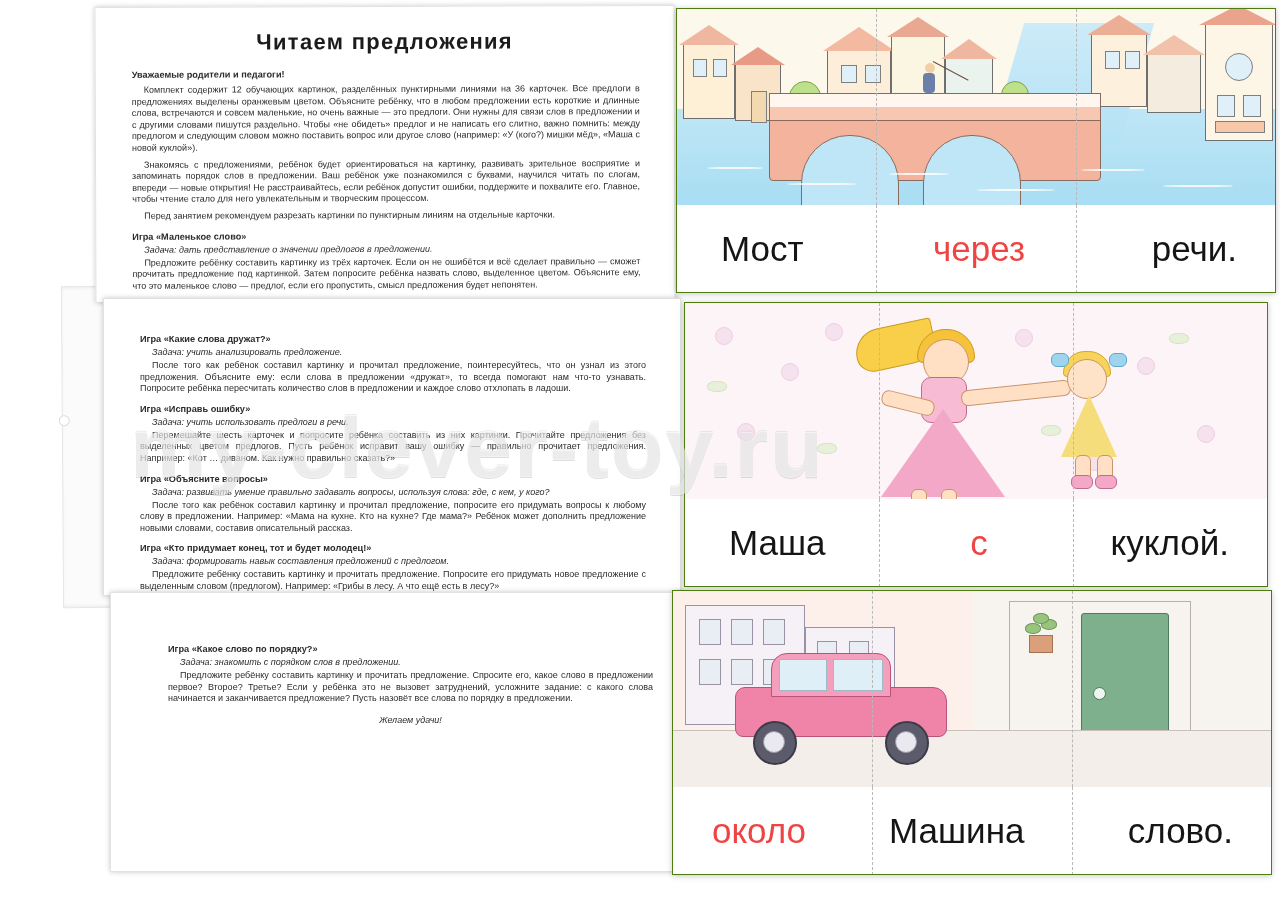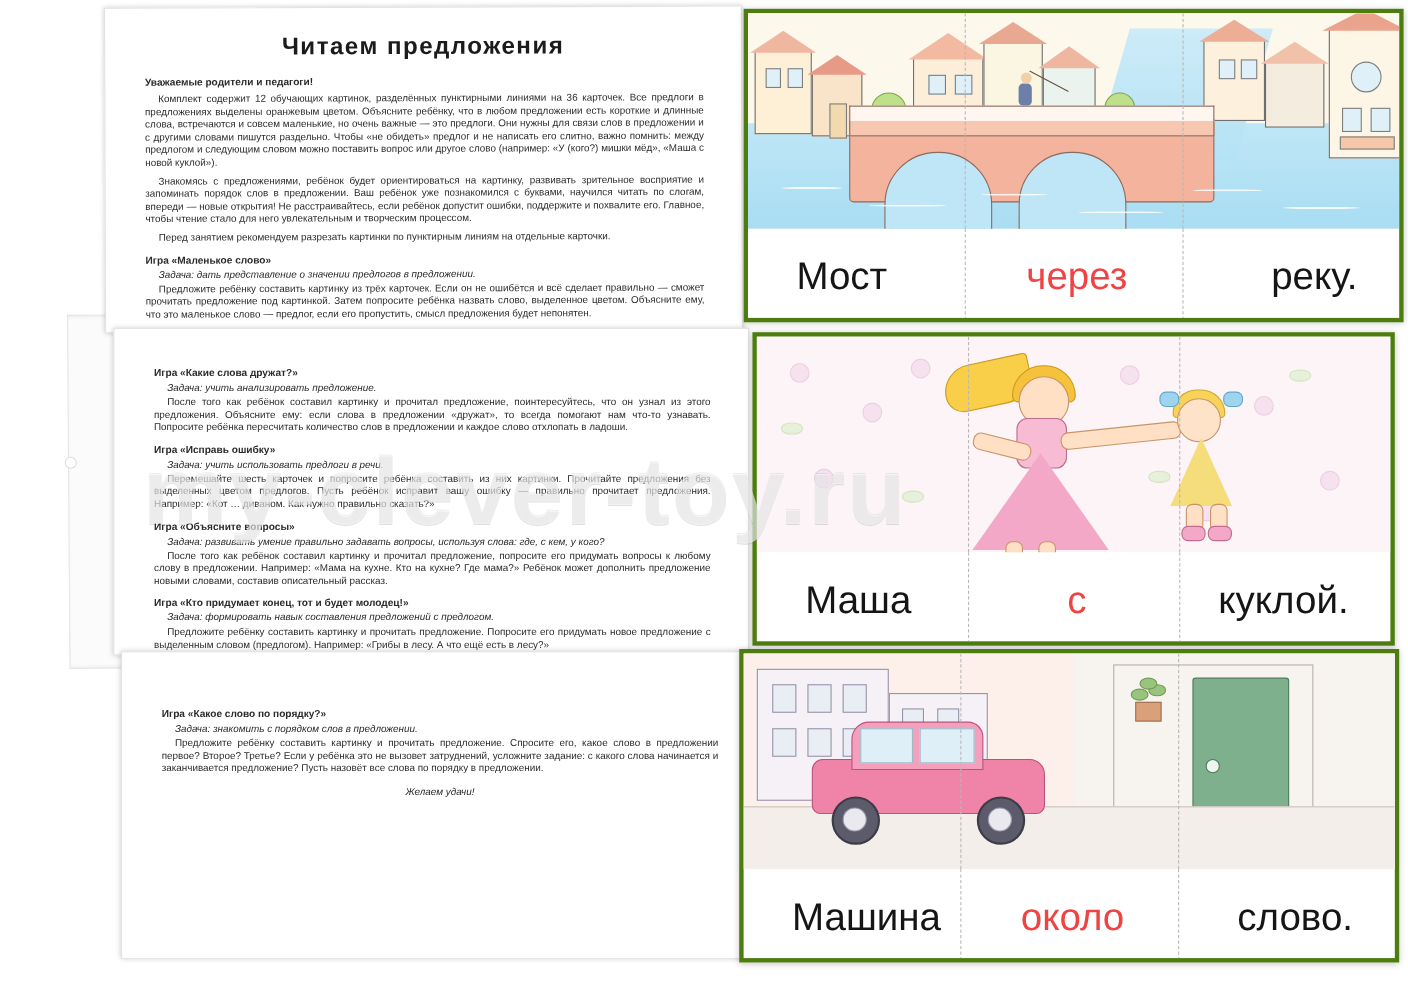--- a/index.html
+++ b/index.html
@@ -118,21 +118,21 @@
     font-size: 9px;
     font-style: italic;
     text-align: center;
     margin: 10px 0 0 0;
   }
 
   
   .card {
     position: absolute;
     background: #ffffff;
-    border: 4px solid #4d7c0f;
+    border: 1px solid #4d7c0f;
     box-shadow: 0 1px 6px rgba(0,0,0,0.22);
     box-sizing: border-box;
     overflow: hidden;
   }
   .card-1 { left: 676px; top: 8px;   width: 600px; height: 285px; }
   .card-2 { left: 684px; top: 302px; width: 584px; height: 285px; }
   .card-3 { left: 672px; top: 590px; width: 600px; height: 285px; }
 
   .pic {
     position: relative;
@@ -371,21 +371,21 @@
     <p class="task">Задача: развивать умение правильно задавать вопросы, используя слова: где, с кем, у кого?</p>
     <p class="para">После того как ребёнок составил картинку и прочитал предложение, попросите его придумать вопросы к любому слову в предложении. Например: «Мама на кухне. Кто на кухне? Где мама?» Ребёнок может дополнить предложение новыми словами, составив описательный рассказ.</p>
 
     <div class="game-h">Игра «Кто придумает конец, тот и будет молодец!»</div>
     <p class="task">Задача: формировать навык составления предложений с предлогом.</p>
     <p class="para">Предложите ребёнку составить картинку и прочитать предложение. Попросите его придумать новое предложение с выделенным словом (предлогом). Например: «Грибы в лесу. А что ещё есть в лесу?»</p>
   </div>
 </div>
 
 <div class="sheet sheet-shadow sheet-bot">
-  <div class="body-col" style="padding-top:42px;">
+  <div class="body-col" style="padding-top:42px;margin-left:21px;">
     <div class="game-h">Игра «Какое слово по порядку?»</div>
     <p class="task">Задача: знакомить с порядком слов в предложении.</p>
     <p class="para">Предложите ребёнку составить картинку и прочитать предложение. Спросите его, какое слово в предложении первое? Второе? Третье? Если у ребёнка это не вызовет затруднений, усложните задание: с какого слова начинается и заканчивается предложение? Пусть назовёт все слова по порядку в предложении.</p>
     <p class="wish">Желаем удачи!</p>
   </div>
 </div>
 
 <div class="card card-1">
   <div class="pic p1">
     <div class="sky"></div>
@@ -446,21 +446,21 @@
     <div class="wave" style="left:300px; top:180px; width:78px;"></div>
     <div class="wave" style="left:404px; top:160px; width:64px;"></div>
     <div class="wave" style="left:486px; top:176px; width:70px;"></div>
 
     <div class="cut c1"></div>
     <div class="cut c2"></div>
   </div>
   <div class="words">
     <div class="word left">Мост</div>
     <div class="word accent">через</div>
-    <div class="word right">реку.</div>
+    <div class="word right">речи.</div>
     <div class="cut c1"></div>
     <div class="cut c2"></div>
   </div>
 </div>
 
 <div class="card card-2">
   <div class="pic p2">
     <div class="flower" style="left:30px; top:24px;"></div>
     <div class="flower" style="left:96px; top:60px;"></div>
     <div class="flower" style="left:52px; top:120px;"></div>
@@ -540,22 +540,22 @@
     <div class="car-win" style="left:160px; width:48px;"></div>
     <div class="wheel" style="left:80px;"></div>
     <div class="wheel" style="left:212px;"></div>
     <div class="hub" style="left:90px;"></div>
     <div class="hub" style="left:222px;"></div>
 
     <div class="cut c1"></div>
     <div class="cut c2"></div>
   </div>
   <div class="words">
+    <div class="word accent">около</div>
     <div class="word left">Машина</div>
-    <div class="word accent">около</div>
     <div class="word right">слово.</div>
     <div class="cut c1"></div>
     <div class="cut c2"></div>
   </div>
 </div>
 
 <div class="watermark">
   <span>my-clever-toy.ru</span>
 </div>
 

